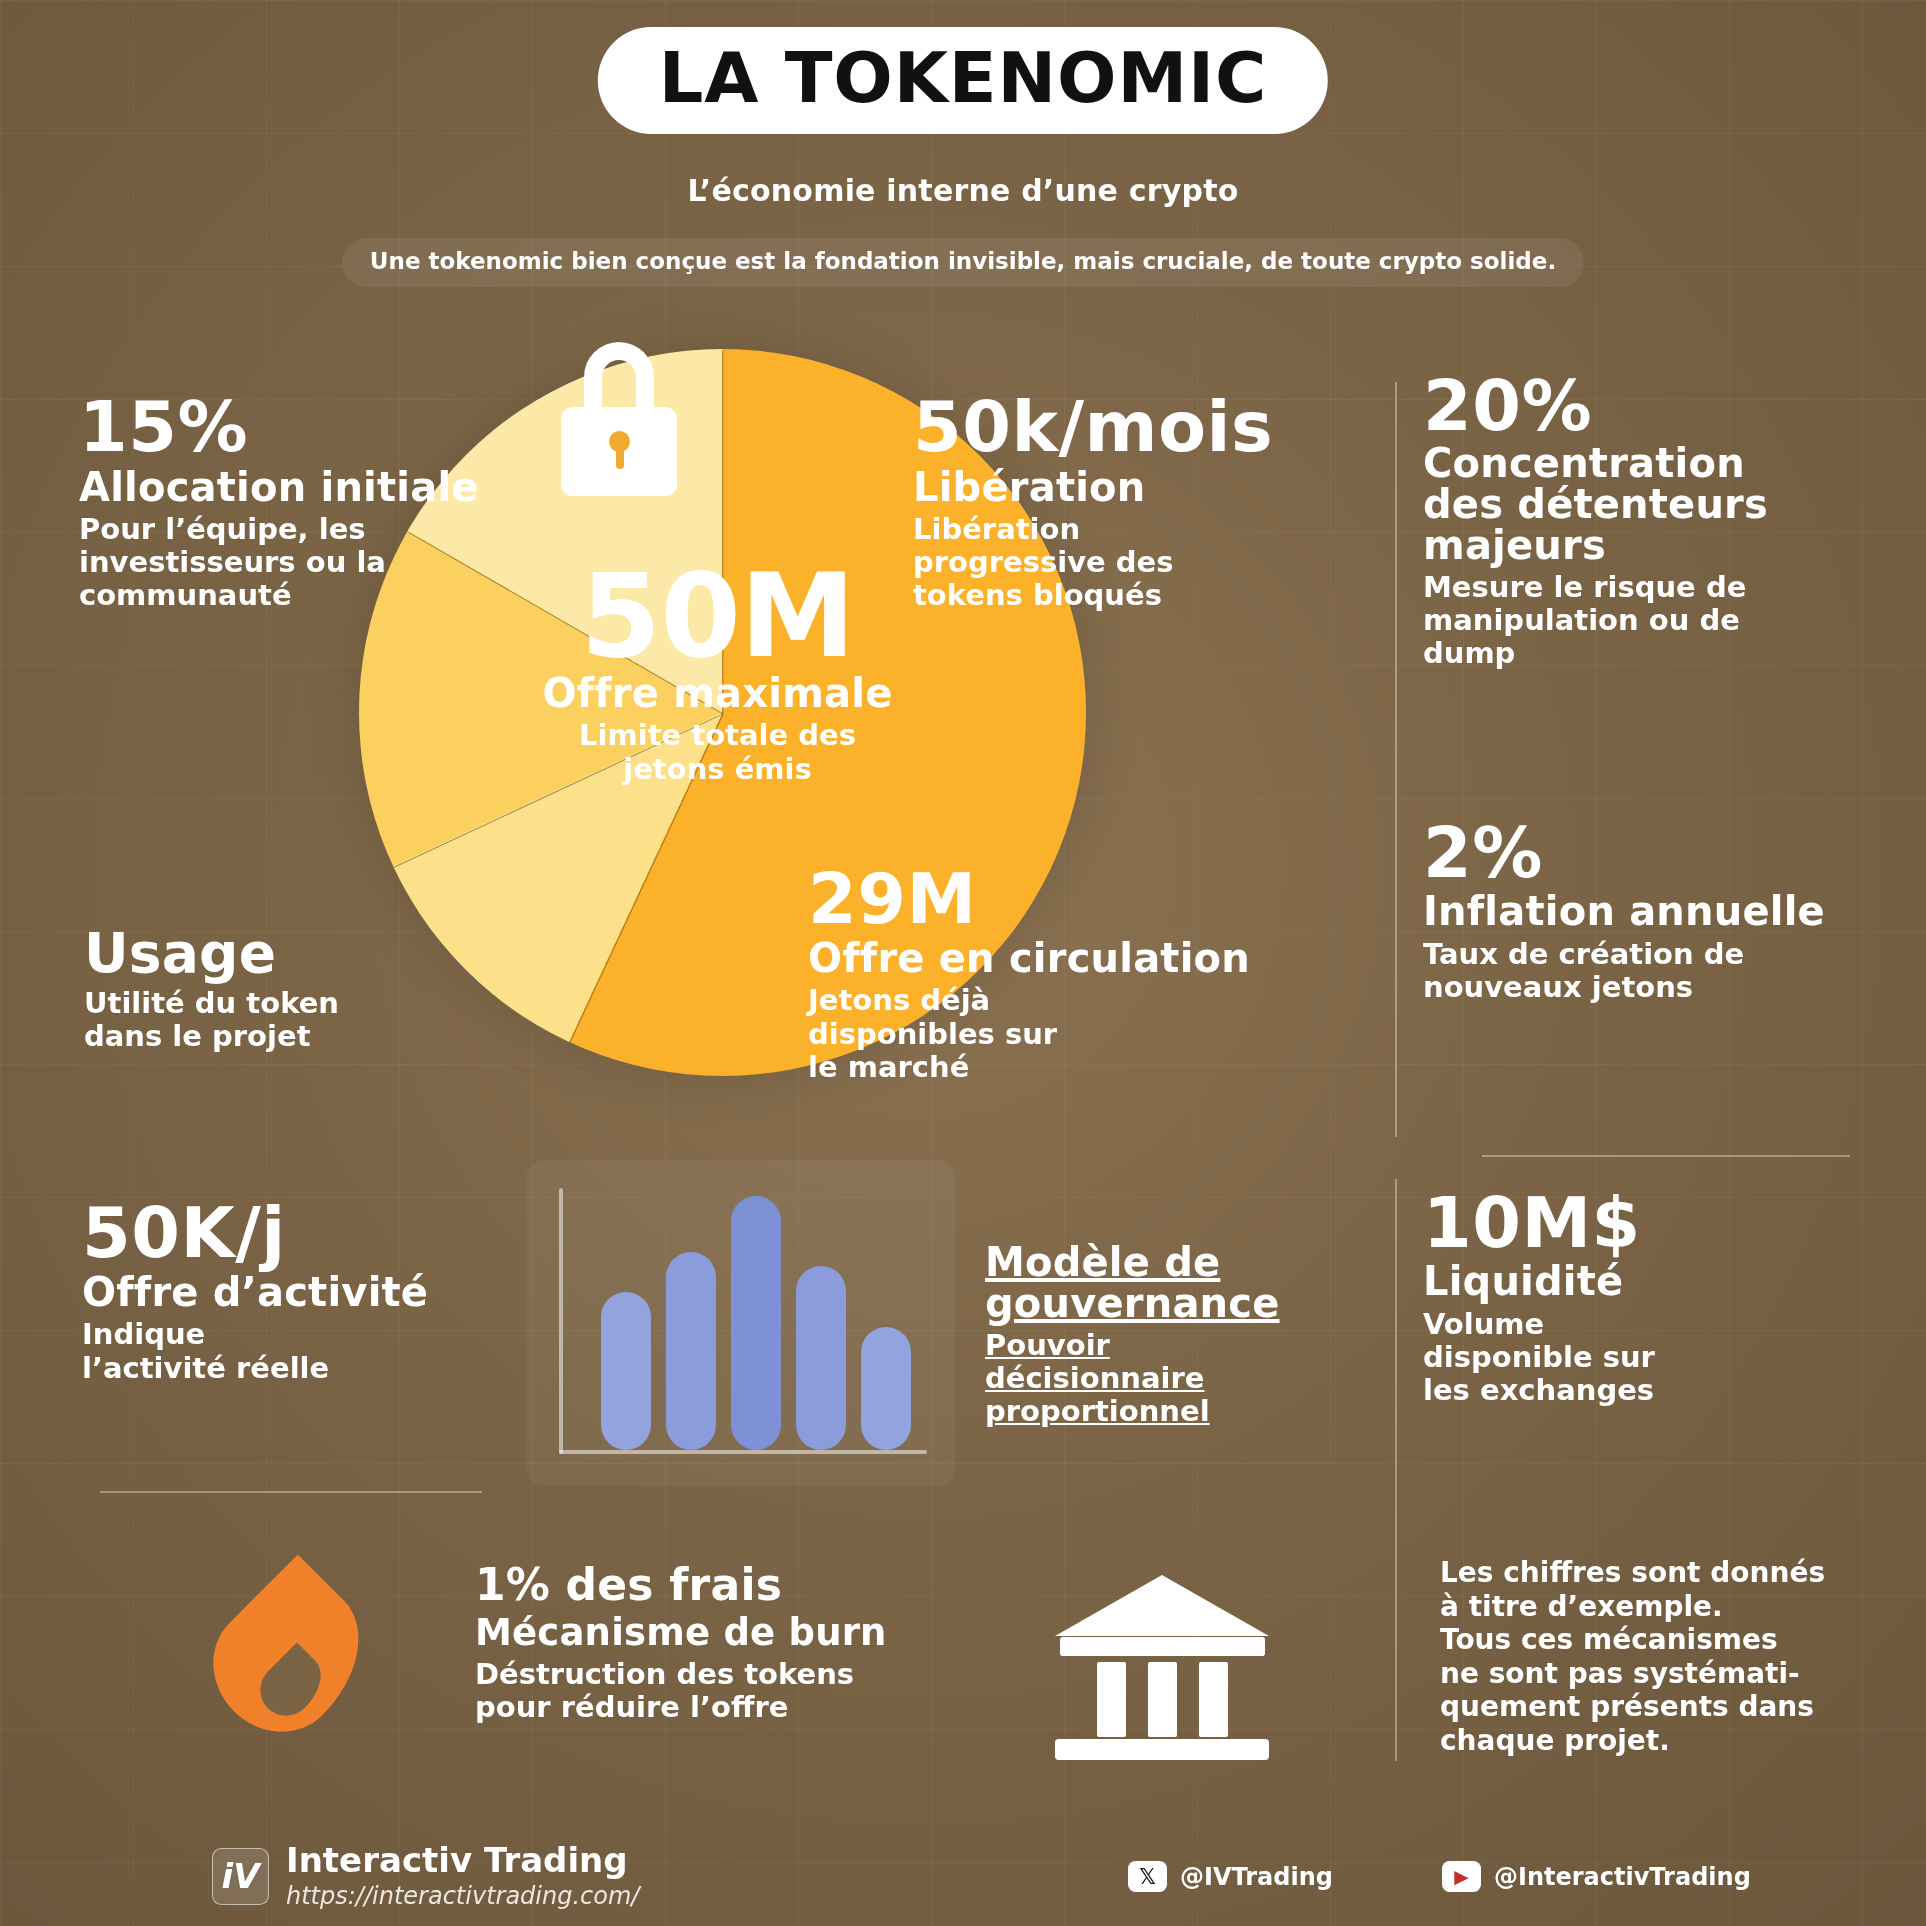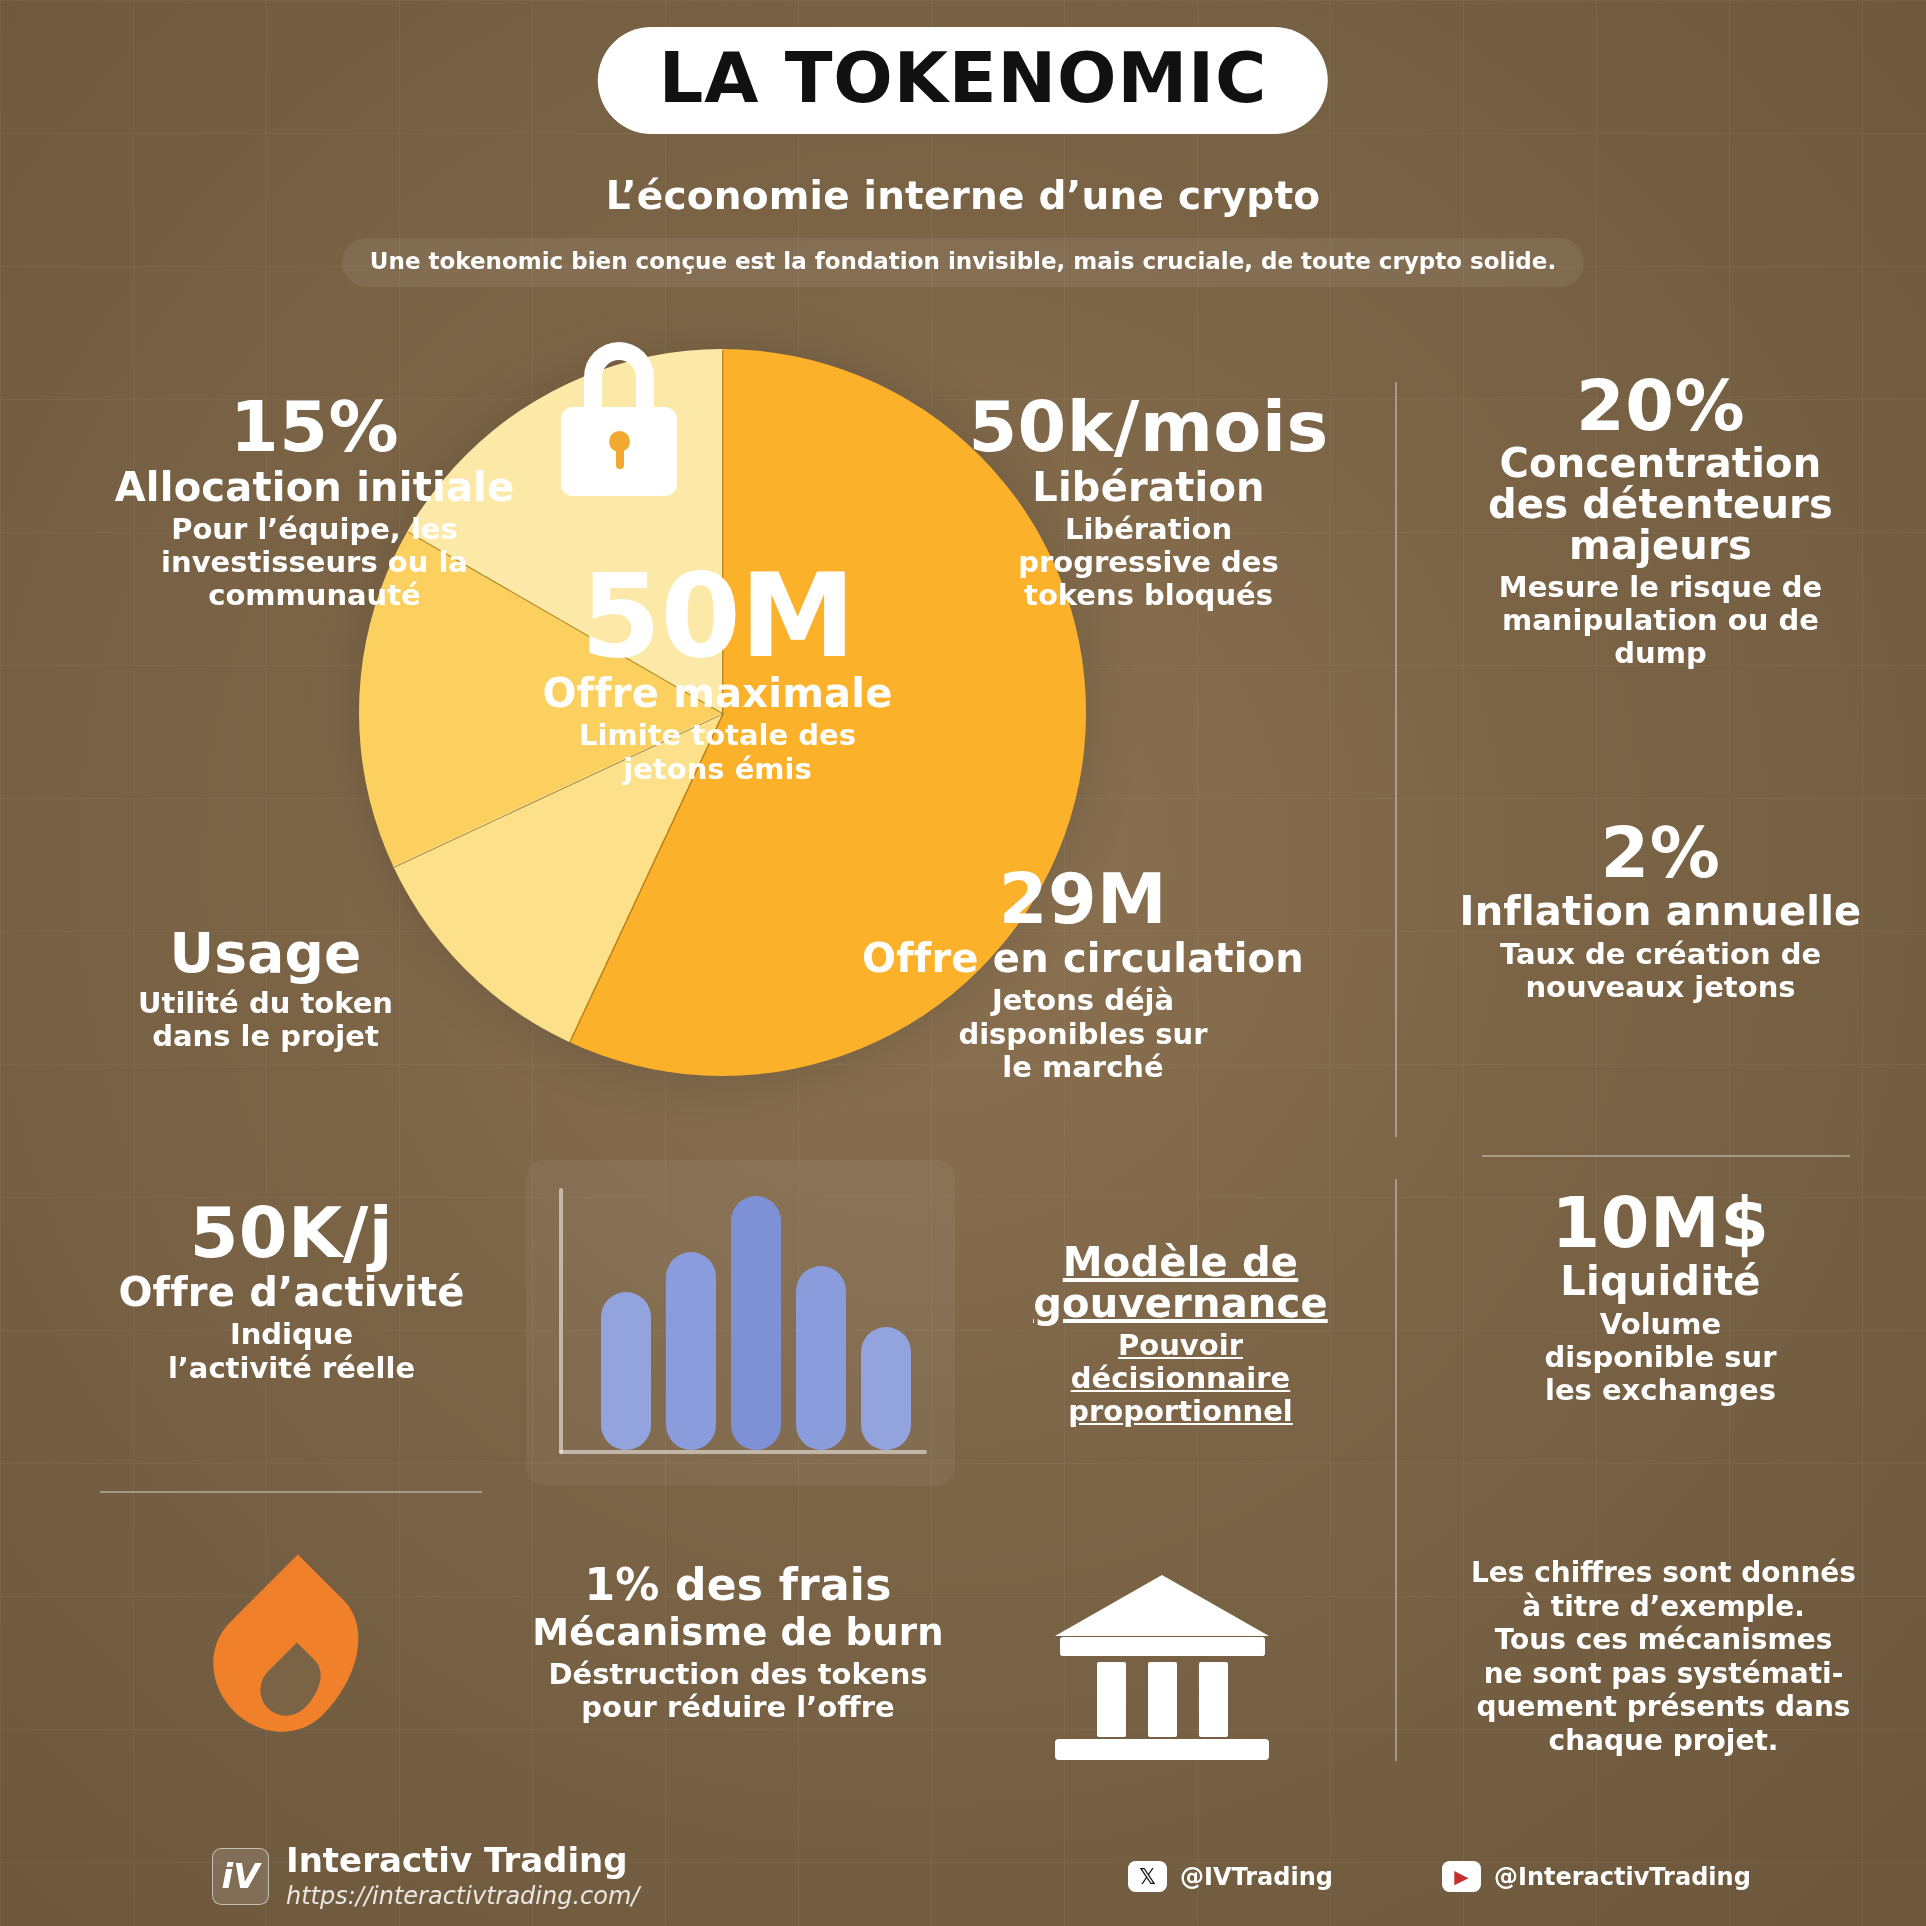--- a/index.html
+++ b/index.html
@@ -44,21 +44,21 @@
     letter-spacing: 0.9px;
     font-weight: 900;
     font-family: "DejaVu Sans", sans-serif;
     white-space: nowrap;
   }
   .subtitle {
     position: absolute;
     top: 173px;
     width: 100%;
     text-align: center;
-    font-size: 39px;
+    font-size: 30px;
     font-weight: 900;
     letter-spacing: 0.2px;
   }
   .lead-pill {
     position: absolute;
     top: 238px;
     left: 50%;
     transform: translateX(-50%);
     background: rgba(255,255,255,0.07);
     border-radius: 28px;
@@ -81,21 +81,21 @@
     font-weight: 900;
     line-height: 1.02;
     letter-spacing: 0.2px;
   }
   .small {
     font-size: 29px;
     font-weight: 700;
     line-height: 1.14;
     margin-top: 5.6px;
   }
-  .c { text-align: center; }
+  .c { }
 
   
   .pie {
     position: absolute;
     left: 359px;
     top: 349px;
     width: 727px;
     height: 727px;
     border-radius: 50%;
     background:

